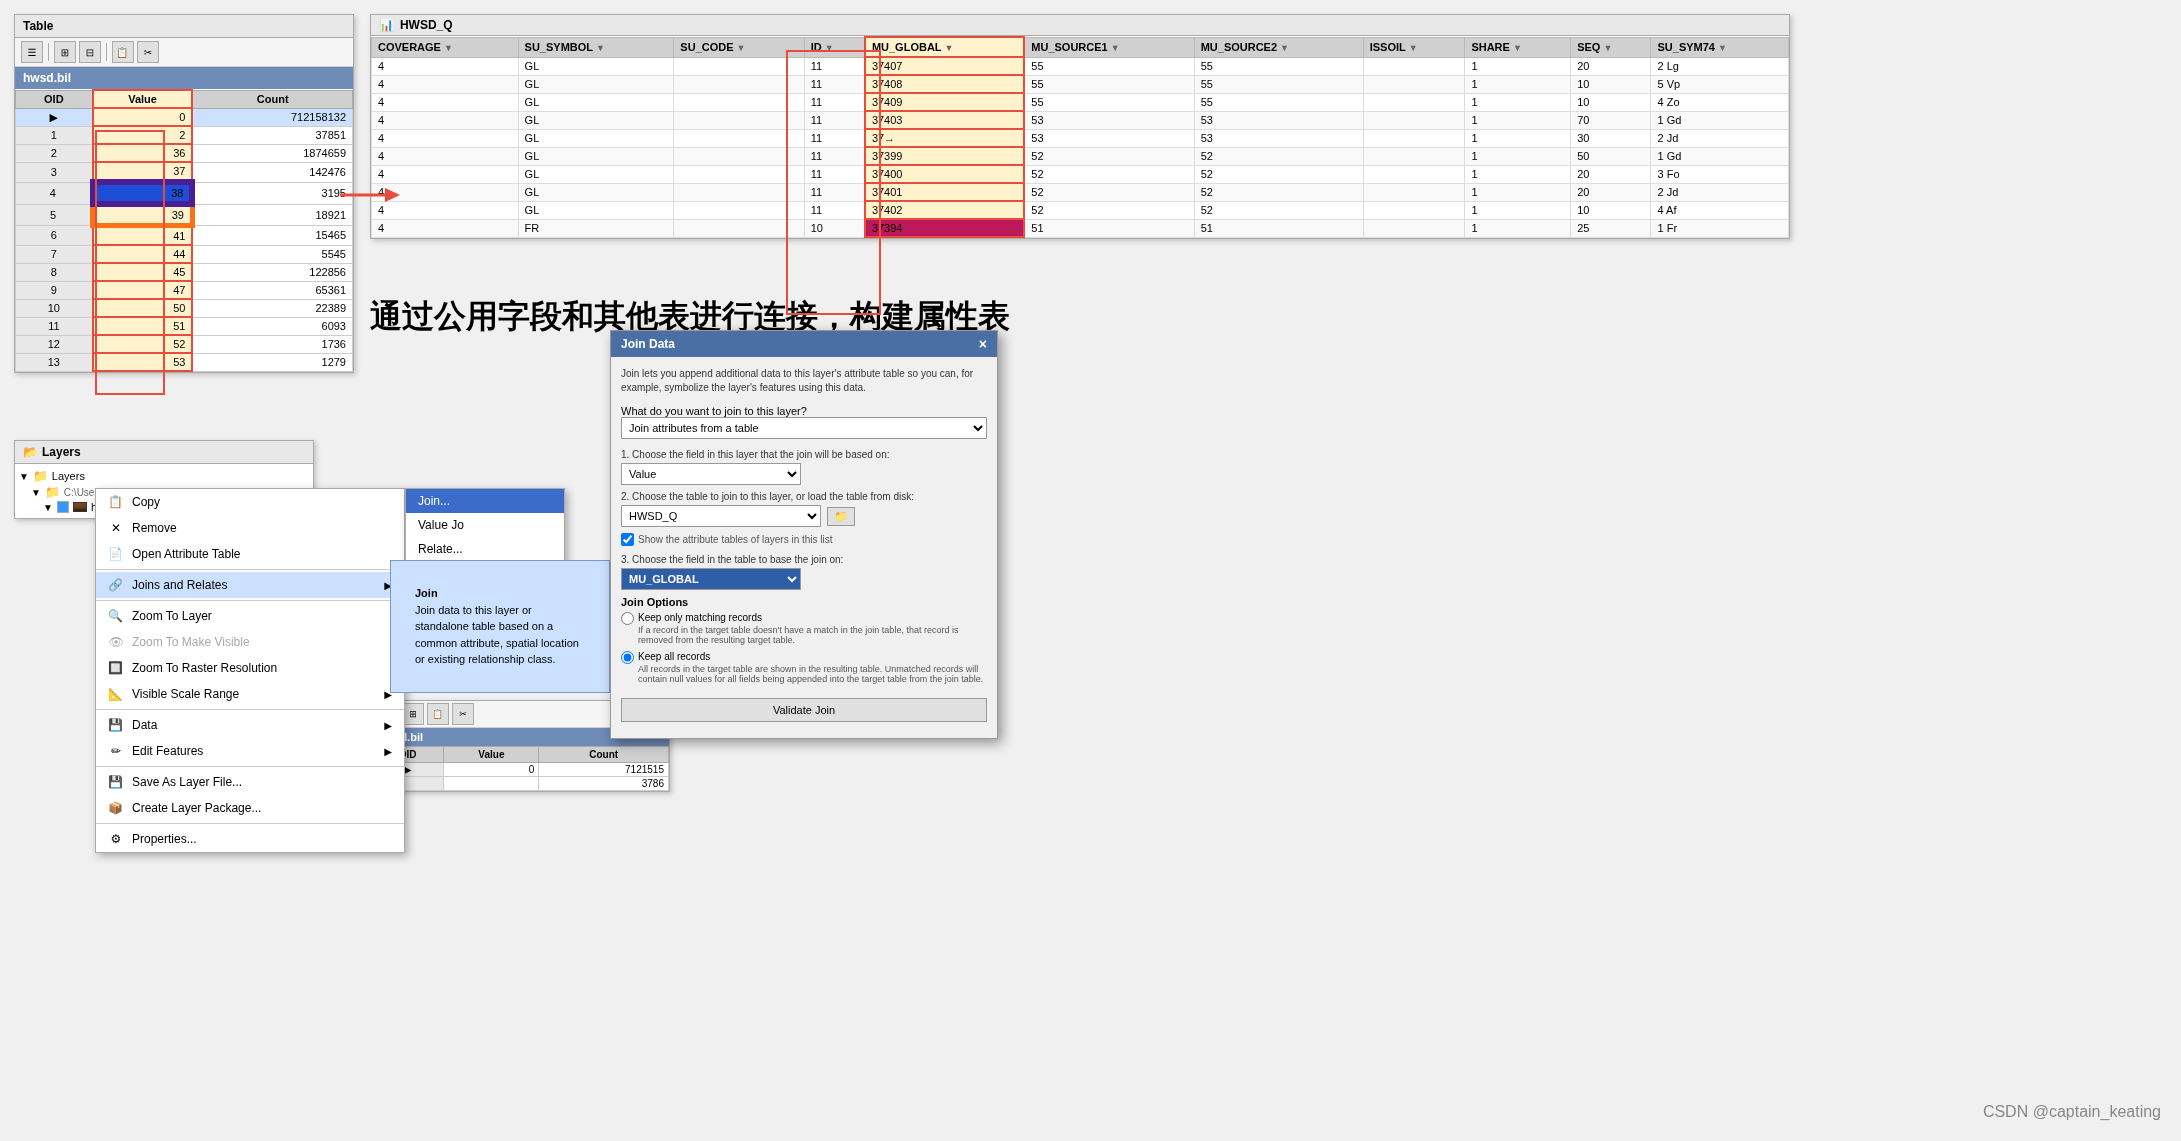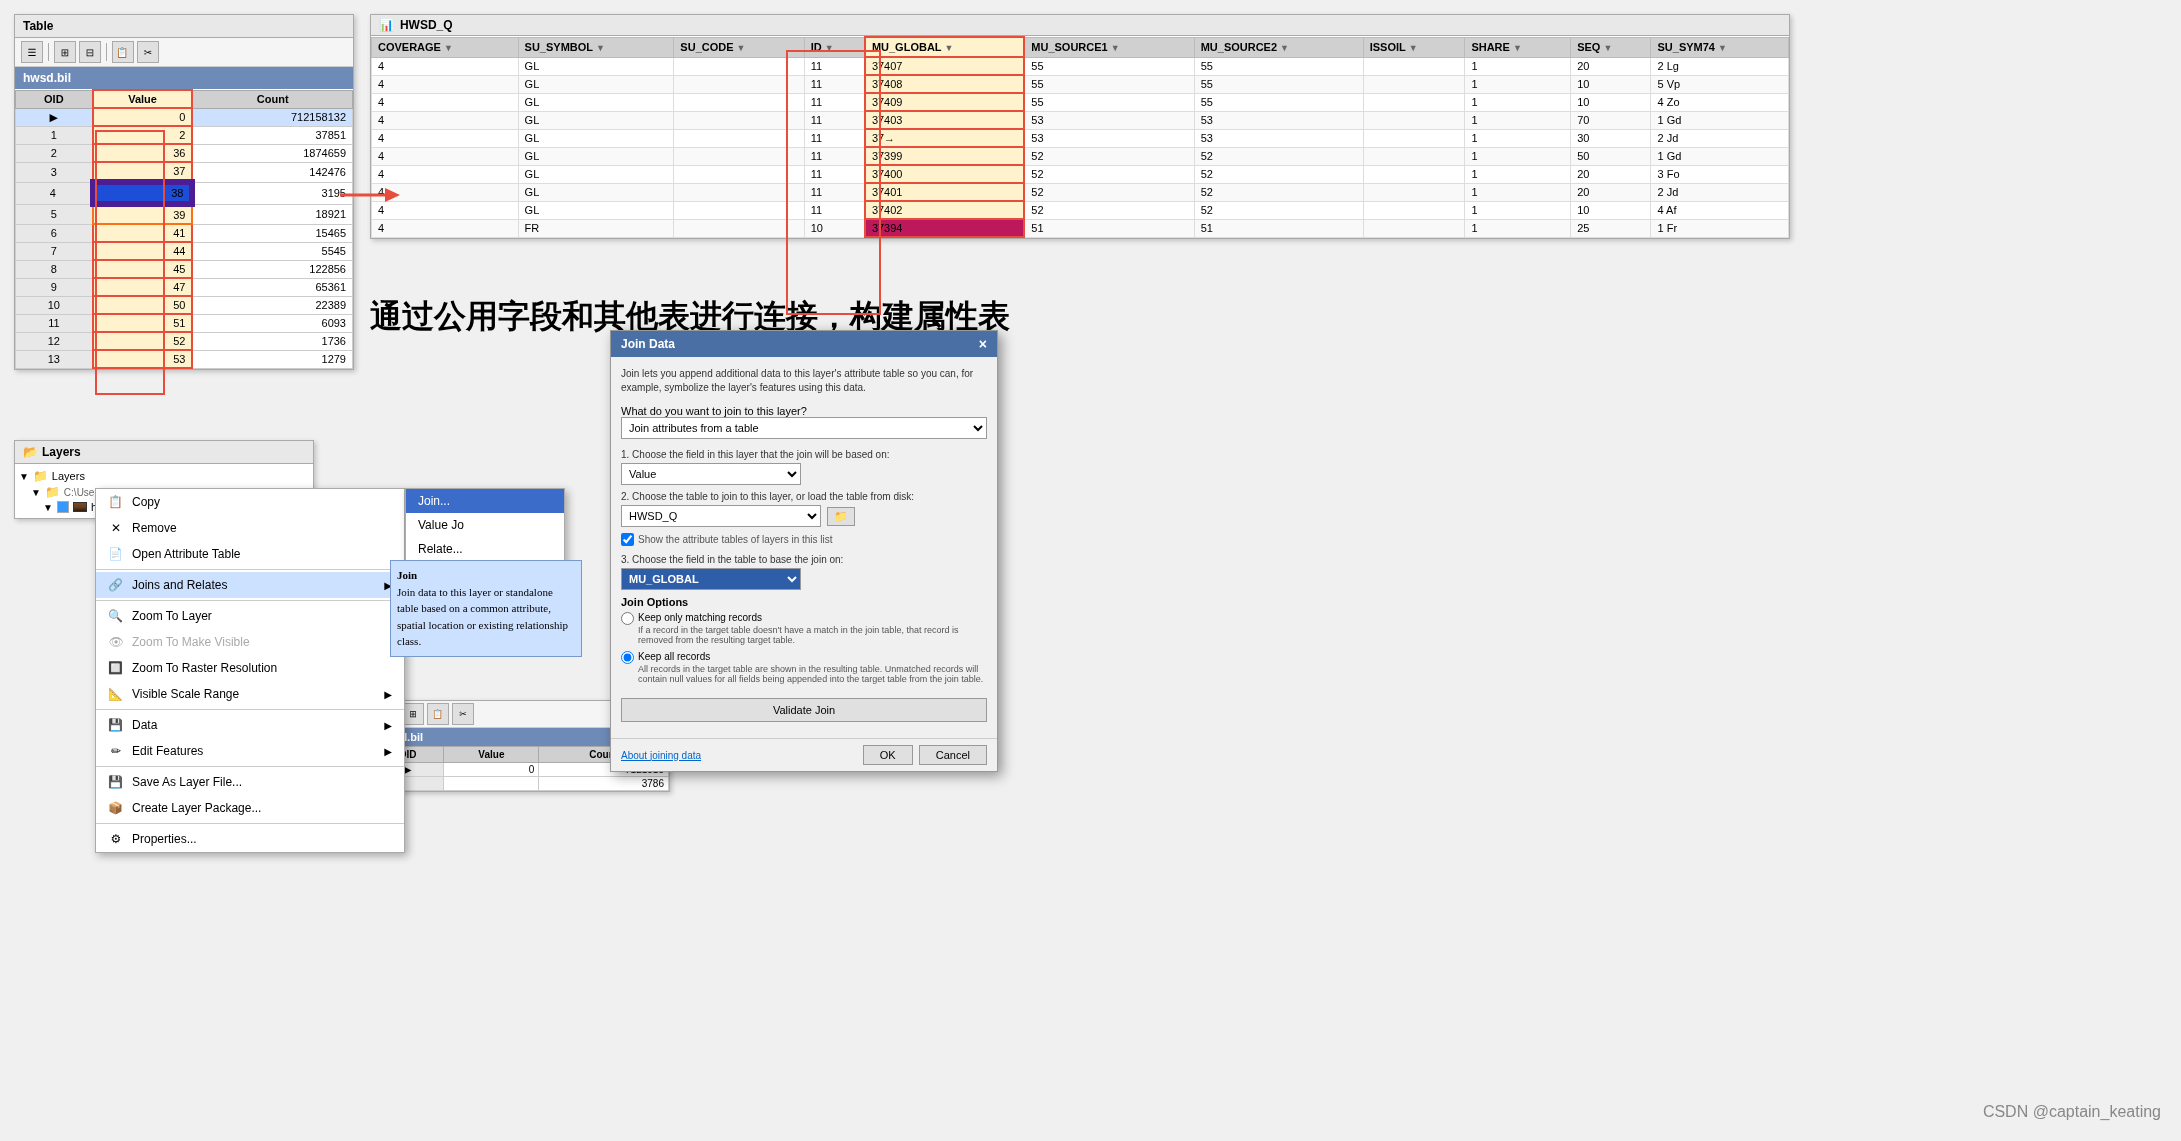--- a/index.html
+++ b/index.html
@@ -264,28 +264,27 @@
     .submenu-item.first {
       background: #3b6cc9;
       color: white;
     }
 
     
     .join-tooltip {
       position: absolute;
       top: 560px;
       left: 390px;
-      width: 192px;
+      width: 220px;
       background: #cce0ff;
       border: 1px solid #7799cc;
-      padding: 6px;
+      padding: 24px;
       font-size: 11px;
       line-height: 1.5;
       z-index: 102;
-      font-family: Liberation Serif, serif;
     }
 
     
     .join-dialog {
       position: absolute;
       top: 330px;
       left: 610px;
       width: 388px;
       background: #f0f0f0;
       border: 1px solid #999;
@@ -552,21 +551,21 @@
       <td style="border: 2px solid #e74c3c; background: #fff3cd;">37</td>
       <td>142476</td>
     </tr>
         <tr>
       <td>4</td>
       <td style="border: 6px solid #4c1d95; background: #1d4ed8;">38</td>
       <td>3195</td>
     </tr>
         <tr>
       <td>5</td>
-      <td style="border: 2px solid #f97316; background: #fff3cd;">39</td>
+      <td style="border: 5px solid #f97316; background: #fff3cd;">39</td>
       <td>18921</td>
     </tr>
         <tr>
       <td>6</td>
       <td style="border: 2px solid #e74c3c; background: #fff3cd;">41</td>
       <td>15465</td>
     </tr>
         <tr>
       <td>7</td>
       <td style="border: 2px solid #e74c3c; background: #fff3cd;">44</td>
@@ -930,27 +929,20 @@
       <div class="radio-option">
         <input type="radio" name="joinOpt" checked="" style="">
         <div>
           <div>Keep all records</div>
           <div class="radio-option-sub">All records in the target table are shown in the resulting table. Unmatched records will contain null values for all fields being appended into the target table from the join table.</div>
         </div>
       </div>
     </div>
     <button class="validate-btn">Validate Join</button>
   </div>
-  <div class="dialog-footer">
-    <span class="dialog-link">About joining data</span>
-    <div class="dialog-btn-row">
-      <button class="dialog-btn">OK</button>
-      <button class="dialog-btn">Cancel</button>
-    </div>
-  </div>
 </div>
 
 <div class="field-annotation" style="top: 455px; left: 735px;">原始表格中的字段</div>
 
 <div class="field-annotation" style="top: 505px; left: 790px;">连接表名称</div>
 
 <div class="field-annotation" style="top: 565px; left: 790px;">连接表中的字段</div>
 
 <div class="small-table-panel">
   <div class="small-table-toolbar">

